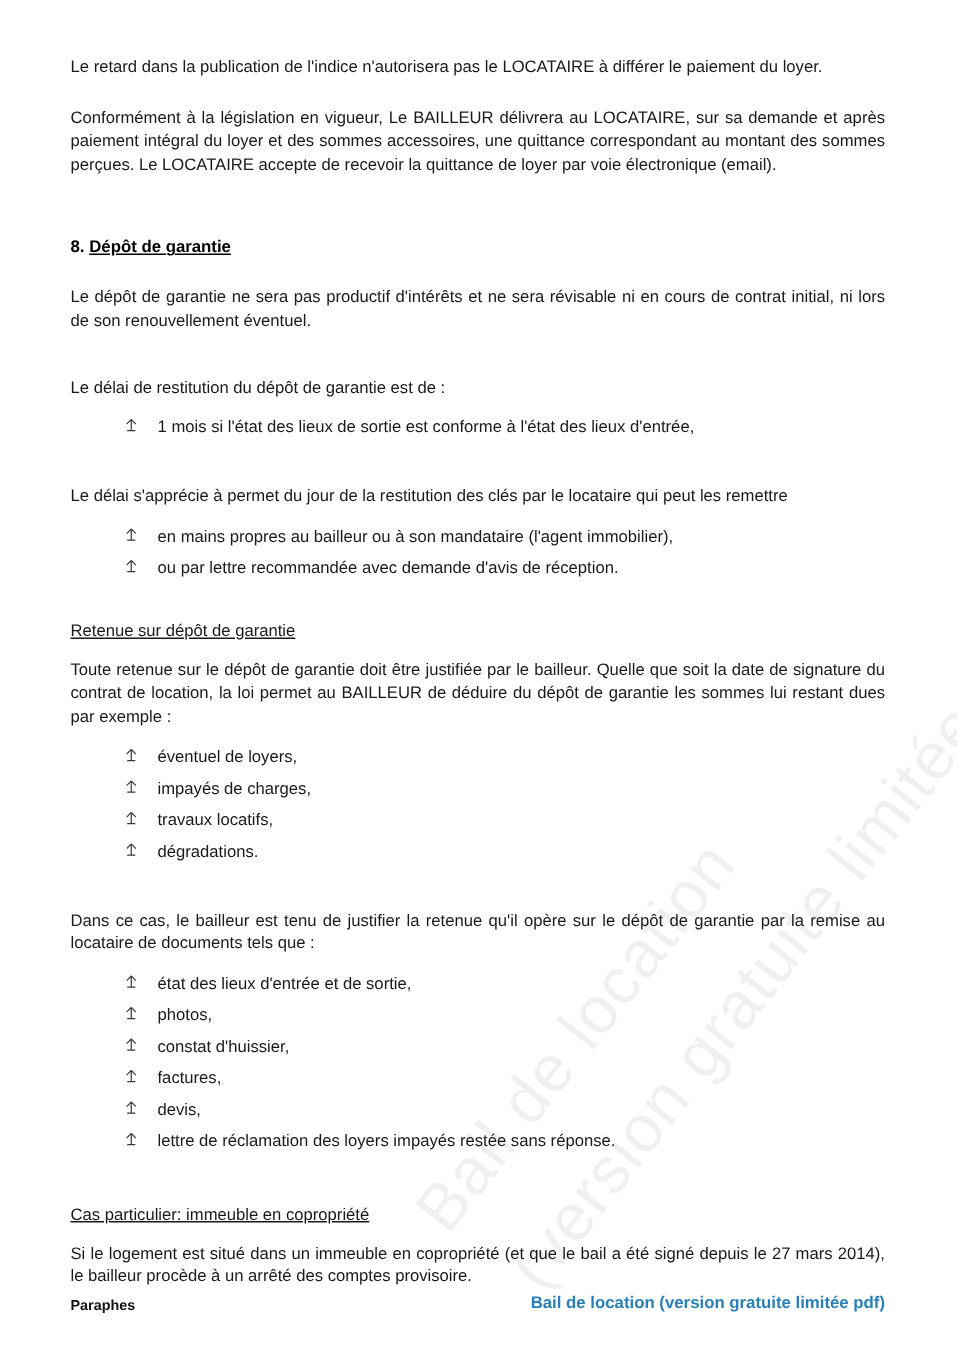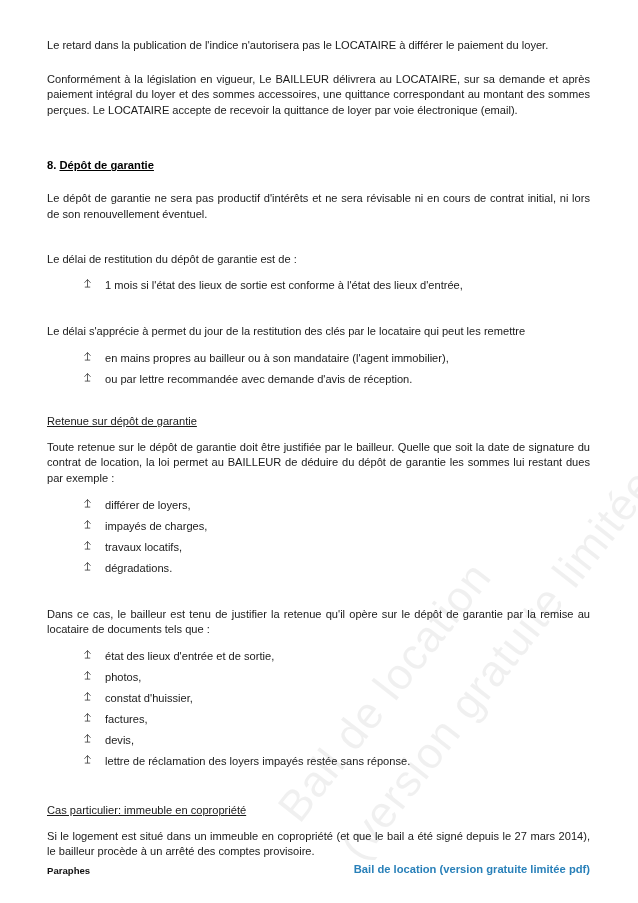--- a/index.html
+++ b/index.html
@@ -230,21 +230,21 @@
 
     <div class="gap-sm"></div>
 
     <ul class="bullets">
       <li>
         <span class="bullet-mark">
           <svg width="9" height="9" viewBox="0 0 10 10">
               <path d="M5 0.6 L5 9 M5 0.6 L1.6 4.2 M5 0.6 L8.4 4.2 M2 9 L8 9" stroke="currentColor" stroke-width="0.9" fill="none"></path>
             </svg>
         </span>
-        <span>différer de loyers,</span>
+        <span>éventuel de loyers,</span>
       </li>
       <li>
         <span class="bullet-mark">
           <svg width="9" height="9" viewBox="0 0 10 10">
               <path d="M5 0.6 L5 9 M5 0.6 L1.6 4.2 M5 0.6 L8.4 4.2 M2 9 L8 9" stroke="currentColor" stroke-width="0.9" fill="none"></path>
             </svg>
         </span>
         <span>impayés de charges,</span>
       </li>
       <li>

